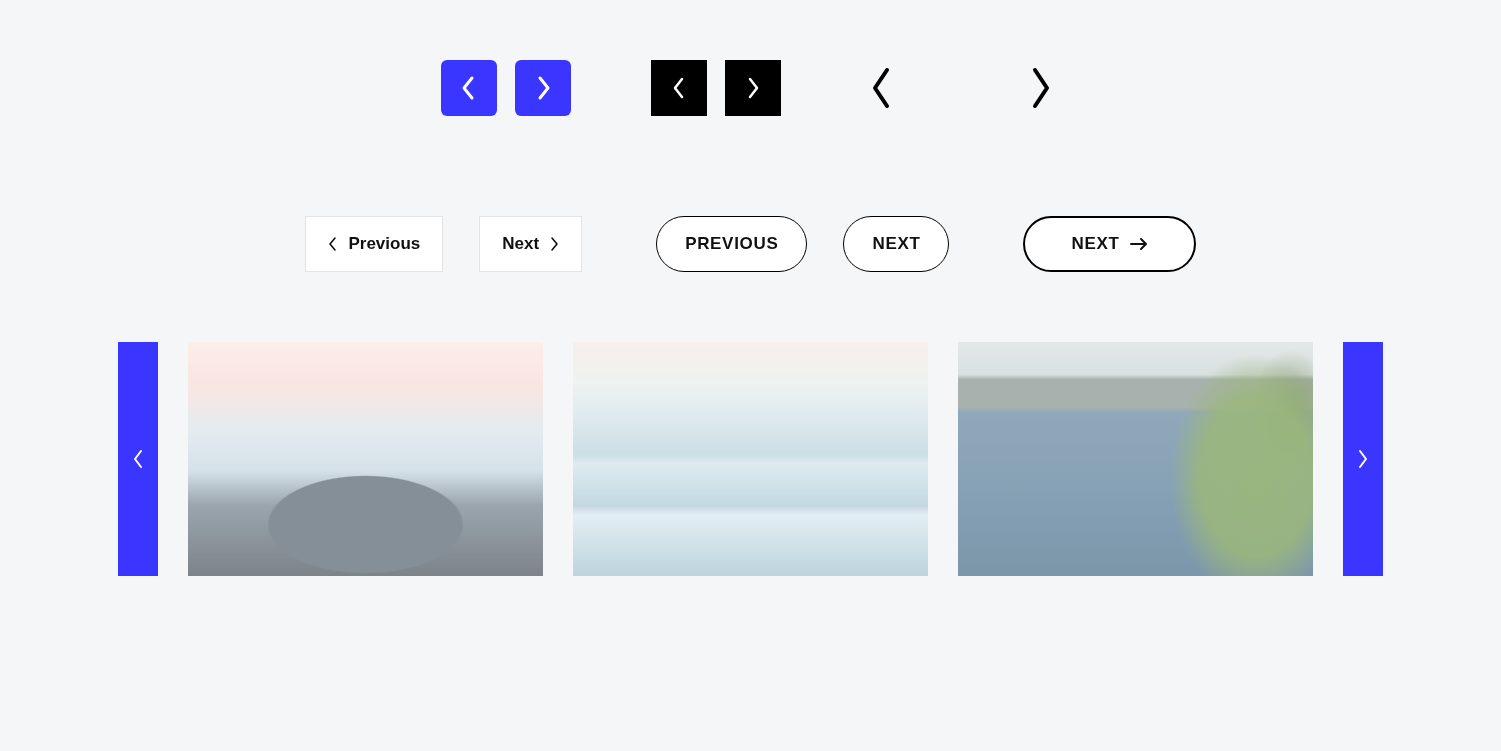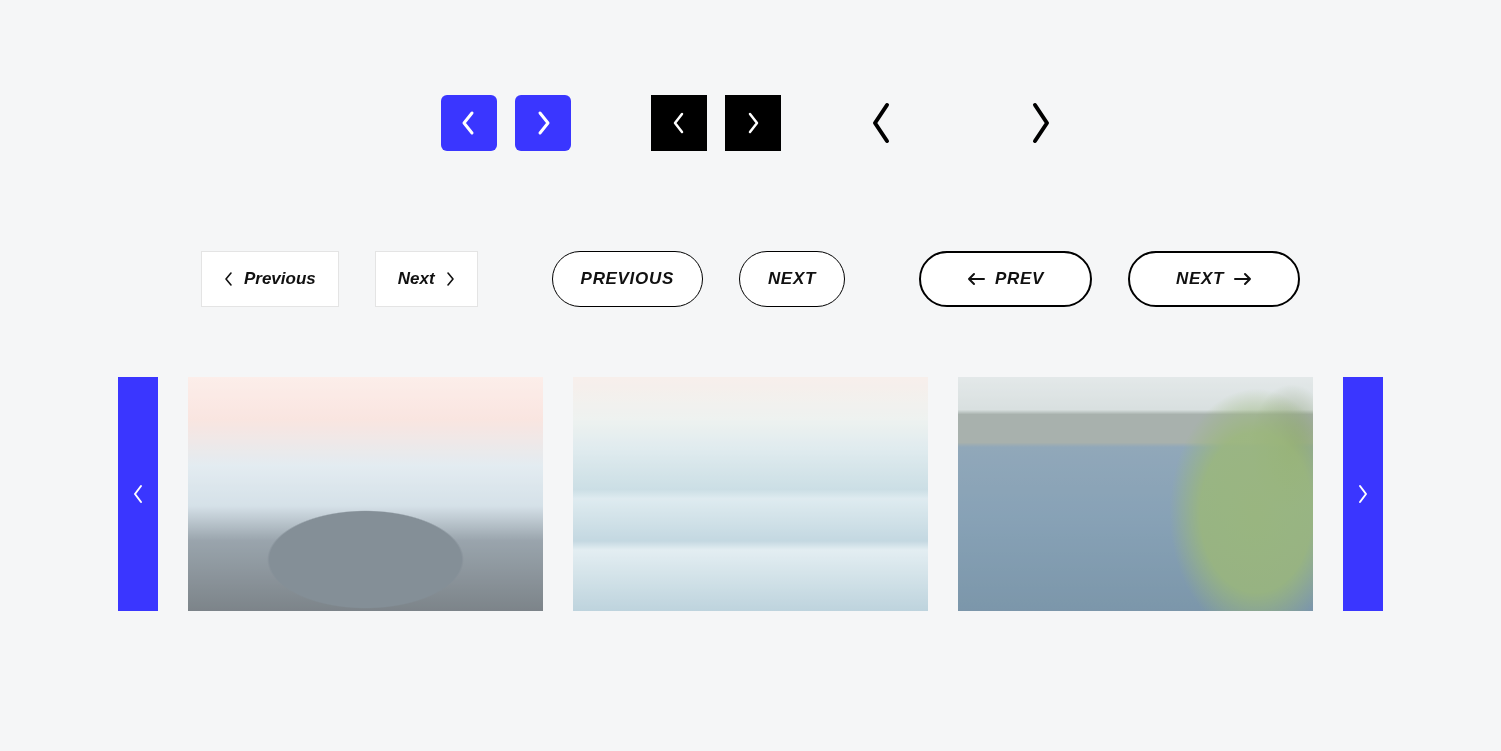--- a/index.html
+++ b/index.html
@@ -6,22 +6,21 @@
   body {
     background: #f5f6f7;
     font-family: -apple-system, BlinkMacSystemFont, "Segoe UI", Helvetica, Arial, sans-serif;
     width: 1501px;
     height: 751px;
     position: relative;
   }
   .canvas {
     width: 100%;
     height: 100%;
-    padding-top: 95px;
-    font-style: italic;
+    padding-top: 60px;
   }
 
   
   .row1 {
     display: flex;
     justify-content: center;
     align-items: center;
     gap: 0;
     margin-bottom: 100px;
   }
@@ -219,26 +218,20 @@
       <div class="pill-btn">
         <span>PREVIOUS</span>
       </div>
       <div class="pill-btn">
         <span>NEXT</span>
       </div>
     </div>
 
     <div class="pair">
       <div class="pill-btn pill-thick">
-        <svg width="18" height="14" viewBox="0 0 18 14" fill="none">
-            <path d="M17 7 H2 M7 2 L2 7 L7 12" stroke="#111" stroke-width="2" stroke-linecap="round" stroke-linejoin="round"></path>
-          </svg>
-        <span>PREV</span>
-      </div>
-      <div class="pill-btn pill-thick">
         <span>NEXT</span>
         <svg width="18" height="14" viewBox="0 0 18 14" fill="none">
             <path d="M1 7 H16 M11 2 L16 7 L11 12" stroke="#111" stroke-width="2" stroke-linecap="round" stroke-linejoin="round"></path>
           </svg>
       </div>
     </div>
   </div>
 
   <div class="carousel">
     <div class="car-btn">

